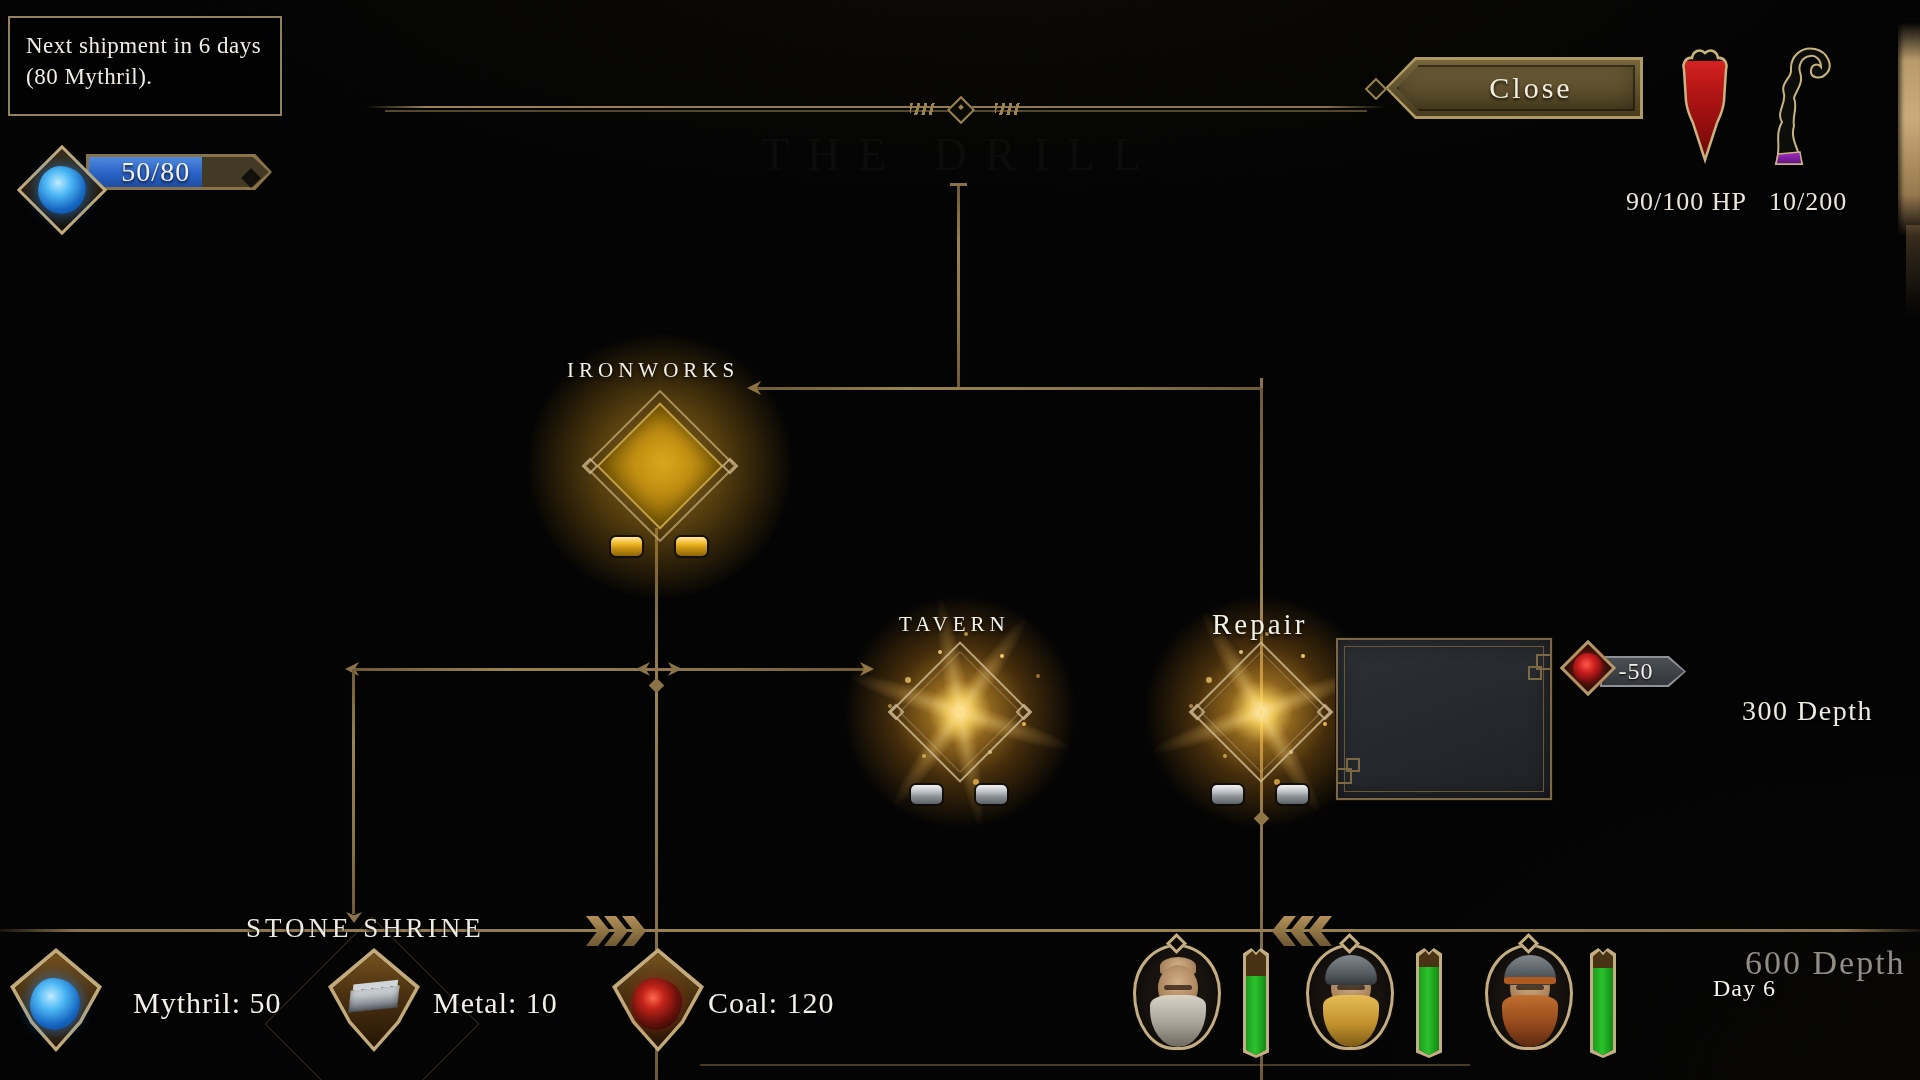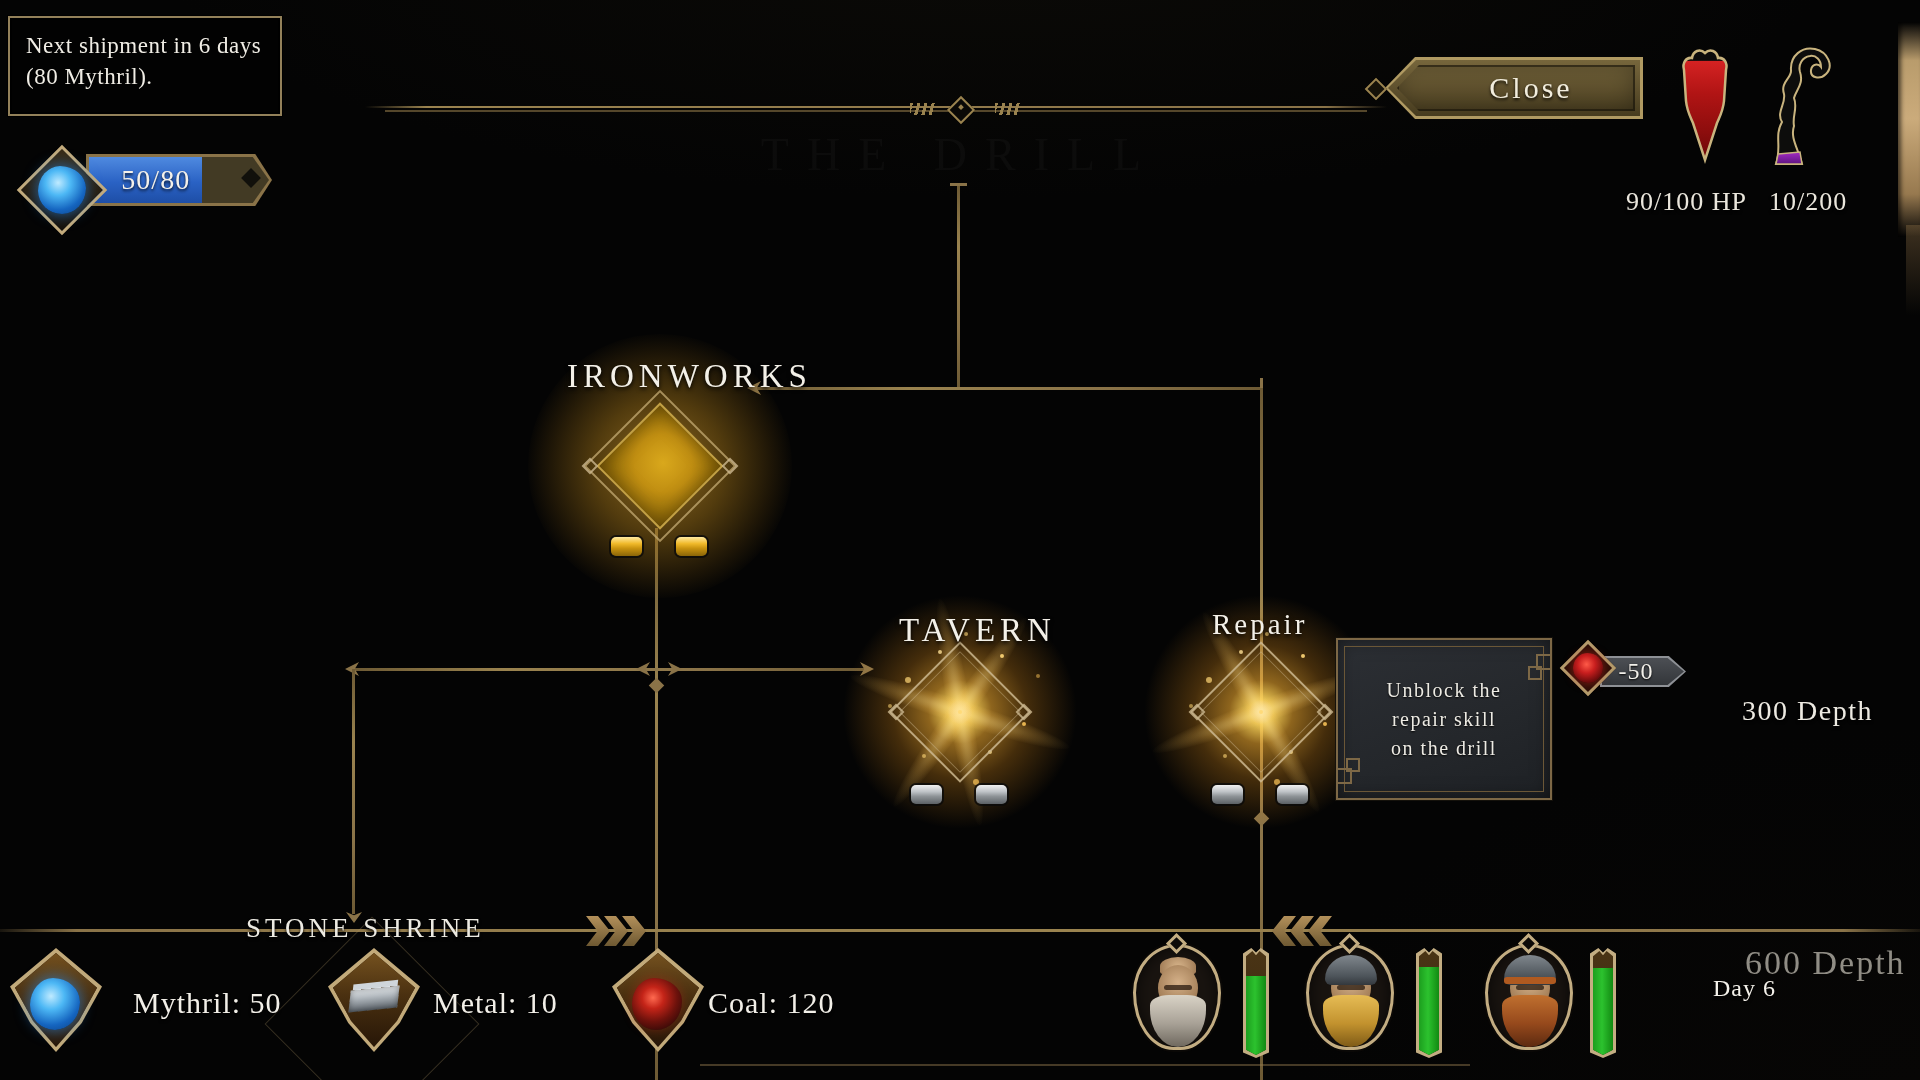--- a/index.html
+++ b/index.html
@@ -34,21 +34,21 @@
     position:absolute;border:3px solid;transform:rotate(45deg);
     box-sizing:border-box;z-index:6;
   }
   .mythril-frame{left:30px;top:158px;width:64px;height:64px;border-color:#c3ab7c;background:linear-gradient(135deg,#3a2c16,#15100a);}
   .crystal-blue{
     position:absolute;border-radius:46% 54% 50% 50%/52% 46% 54% 48%;
     background:radial-gradient(circle at 42% 35%, #bfeaff 0%, #4db8f5 30%, #1565c0 65%, #0a3a78 100%);
     box-shadow:0 0 14px 2px rgba(40,140,240,.55);
   }
   .meter{
-    left:86px;top:154px;width:186px;height:52px;z-index:5;
+    left:86px;top:154px;width:186px;height:36px;z-index:5;
     clip-path:polygon(0 0,91% 0,100% 50%,91% 100%,0 100%);
     background:#8a7348;position:absolute;
   }
   .meter-inner{
     position:absolute;left:3px;top:3px;right:3px;bottom:3px;
     clip-path:polygon(0 0,91% 0,100% 50%,91% 100%,0 100%);
     background:#423a24;overflow:hidden;
   }
   .meter-fill{position:absolute;left:0;top:0;bottom:0;background:linear-gradient(180deg,#4f8ae0,#2a62c4 55%,#1e4ea6);}
   .meter-label{position:absolute;left:0;top:0;width:75%;height:100%;display:flex;align-items:center;justify-content:center;
@@ -85,21 +85,21 @@
   .hp-text-row{left:1626px;top:187px;z-index:6;display:flex;gap:22px;font-size:26px;letter-spacing:1px;color:#eae6dc;text-shadow:0 2px 3px #000;}
   .edge-strip{right:0;top:22px;width:22px;height:215px;z-index:6;position:absolute;
     background:linear-gradient(180deg,rgba(150,120,80,0) 0%,#b99c6c 18%,#cbab7b 45%,#97794f 80%,rgba(90,70,45,0) 100%);
     box-shadow:inset 3px 0 4px rgba(0,0,0,.6);}
   .edge-strip2{right:0;top:225px;width:14px;height:90px;z-index:6;position:absolute;
     background:linear-gradient(180deg,rgba(120,95,60,.5),rgba(60,48,30,0));}
   
   .ghost-title{left:50%;top:128px;transform:translateX(-50%);font-size:46px;letter-spacing:18px;color:rgba(255,255,255,.032);z-index:1;white-space:nowrap;}
   
   .node-label{position:absolute;z-index:4;color:#f3f0e8;text-shadow:0 2px 4px #000;white-space:nowrap;}
-  .caps{font-size:33px;letter-spacing:5px;}
+  .caps{font-size:21px;letter-spacing:5px;}
   .glow-gold{position:absolute;z-index:2;border-radius:50%;
     background:radial-gradient(circle,rgba(255,190,60,.55) 0%,rgba(210,150,30,.38) 35%,rgba(160,110,20,.16) 60%,rgba(0,0,0,0) 72%);}
   .burst{position:absolute;z-index:2;border-radius:50%;
     background:radial-gradient(circle,rgba(255,250,225,.98) 0%,rgba(255,214,90,.9) 7%,rgba(255,180,50,.55) 18%,rgba(235,150,30,.28) 38%,rgba(0,0,0,0) 66%);}
   .ray{position:absolute;z-index:2;border-radius:50%;
     background:radial-gradient(ellipse at center,rgba(255,225,140,.5) 0%,rgba(255,205,100,.18) 45%,rgba(0,0,0,0) 72%);}
   .sparkles{position:absolute;z-index:3;width:4px;height:4px;border-radius:50%;background:rgba(255,218,120,.95);
     box-shadow:42px -56px 0 0 rgba(255,215,120,.9),-52px -32px 0 1px rgba(255,215,120,.7),64px 12px 0 0 rgba(255,200,90,.85),
       -36px 44px 0 0 rgba(255,215,120,.6),16px 70px 0 1px rgba(255,200,90,.7),-70px -6px 0 0 rgba(255,215,120,.55),
       6px -78px 0 0 rgba(255,215,120,.65),78px -36px 0 0 rgba(255,200,90,.5),-20px -60px 0 0 rgba(255,225,150,.8),30px 40px 0 0 rgba(255,225,150,.75);}
@@ -324,25 +324,20 @@
   <div class="side-notch" style="left:1319px;top:706px;"></div>
   <div class="pill pill-silver" style="left:1212px;top:785px;"></div>
   <div class="pill pill-silver" style="left:1277px;top:785px;"></div>
 
   <div class="tooltip">
     <div class="frame-inner"></div>
     <div class="tt-step" style="right:-2px;top:14px;width:12px;height:12px;"></div>
     <div class="tt-step" style="right:8px;top:26px;width:10px;height:10px;"></div>
     <div class="tt-step" style="left:-2px;bottom:14px;width:12px;height:12px;"></div>
     <div class="tt-step" style="left:8px;bottom:26px;width:10px;height:10px;"></div>
-    <div class="tooltip-text">
-      <div>Unblock the</div>
-      <div>repair skill</div>
-      <div>on the drill</div>
-    </div>
   </div>
 
   <div class="cost-banner">
     <div class="in"></div>
     <div class="lbl">-50</div>
   </div>
   <div class="gem-frame coal-gem-frame"></div>
   <div class="abs" style="left:1572px;top:652px;width:32px;height:32px;z-index:8;">
     <div class="crystal-red" style="left:1px;top:1px;width:30px;height:30px;"></div>
   </div>

